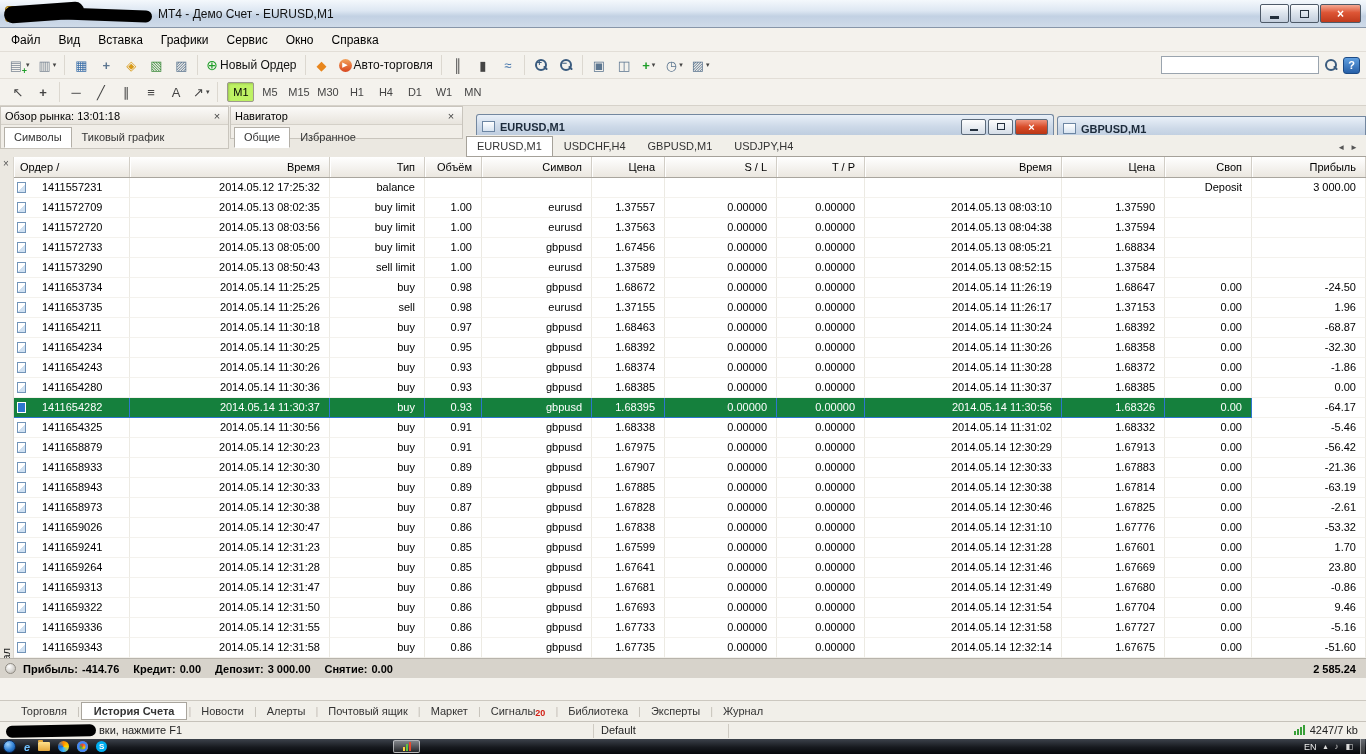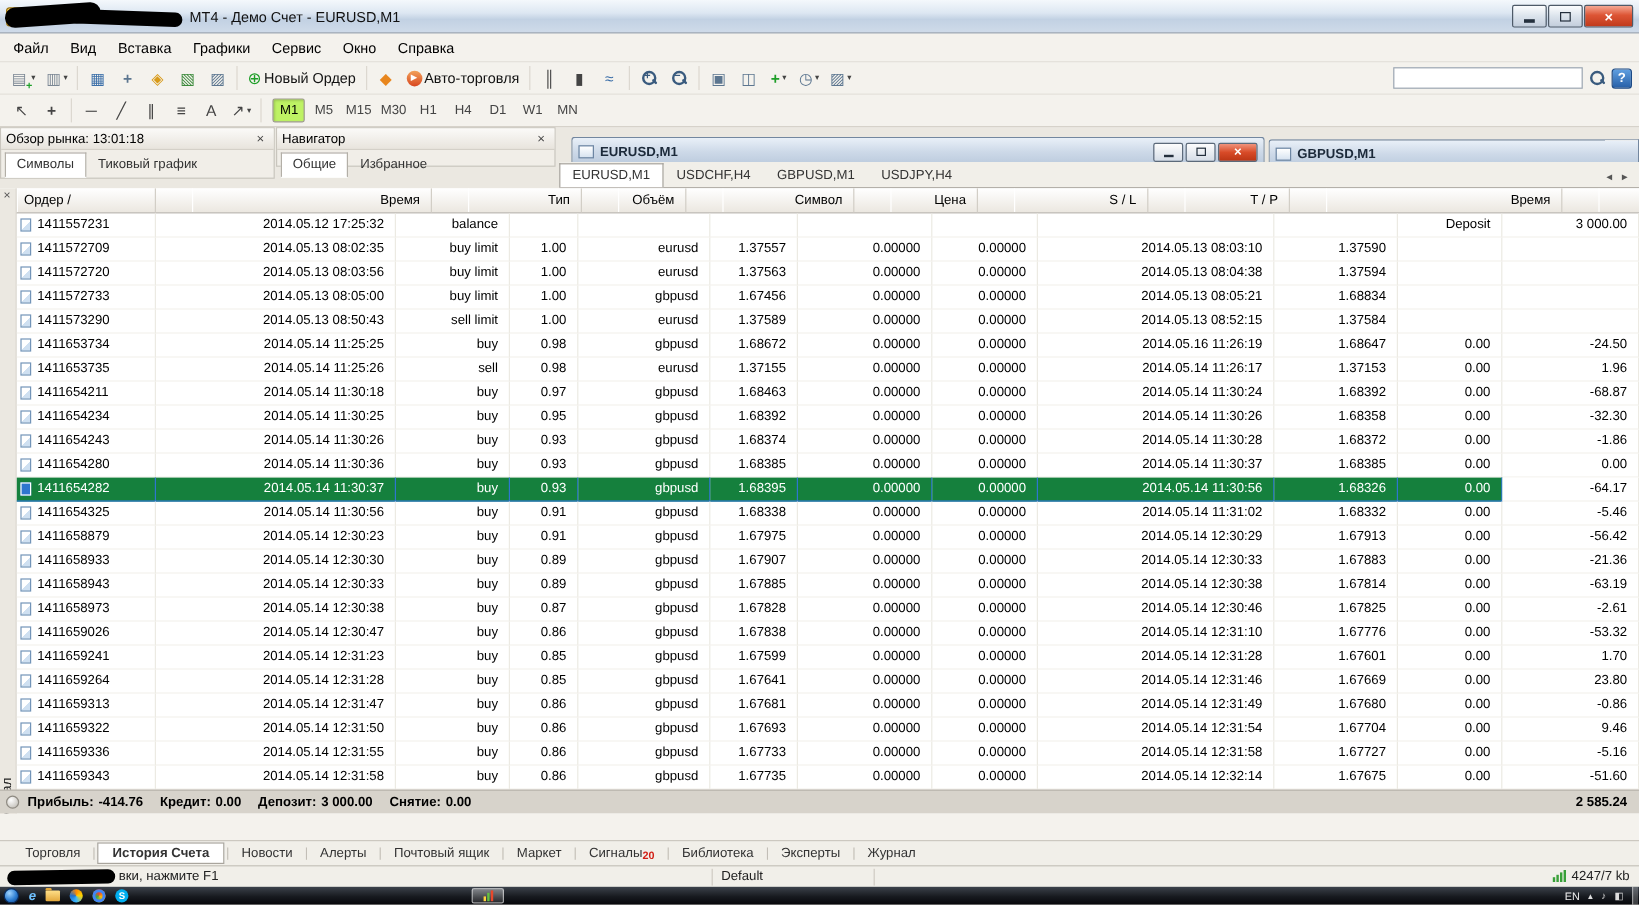--- a/index.html
+++ b/index.html
@@ -91,28 +91,28 @@
   .ct-arrows{margin-left:auto;display:flex;gap:5px;padding:0 8px 4px;font-size:8px;color:#555;}
 
   
   .terminal{position:absolute;left:0;top:157px;width:1366px;height:564px;background:#fff;z-index:3;}
   .gutter{position:absolute;left:0;top:0;width:14px;height:564px;background:#ebe8e1;border-right:1px solid #d9d5cd;}
   .gutter .gx{position:absolute;left:3px;top:1px;font-size:10px;color:#555;}
   .vlabel{position:absolute;left:0;bottom:22px;width:14px;writing-mode:vertical-rl;transform:rotate(180deg);
     font-size:11px;color:#222;text-align:left;}
   .htable{position:absolute;left:14px;top:0;width:1352px;}
   .thead,.trow{display:grid;grid-template-columns:116px 200px 95px 57px 110px 73px 112px 88px 197px 103px 87px 114px;}
-  .thead{height:21px;background:linear-gradient(#ffffff,#ebe7e0);border-bottom:1px solid #a9a59d;gap:30px;}
+  .thead{height:21px;background:linear-gradient(#ffffff,#ebe7e0);border-bottom:1px solid #a9a59d;}
   .hcell{font-size:11px;line-height:20px;padding-right:9px;text-align:right;border-right:1px solid #d2cec6;
     box-shadow:inset 1px 0 0 #fff;white-space:nowrap;overflow:hidden;}
   .hcell.c0{text-align:left;padding-left:6px;}
   .trow{height:20px;background:#fff;}
   .tcell{font-size:11px;line-height:19px;padding-right:9px;text-align:right;border-right:1px solid #eceae3;
     border-bottom:1px solid #f4f2ed;white-space:nowrap;overflow:hidden;}
-  .tcell.c0{text-align:left;padding-left:3px;padding-right:2px;display:flex;align-items:center;gap:5px;}
+  .tcell.c0{text-align:left;padding-left:3px;padding-right:2px;display:flex;align-items:center;gap:16px;}
   .doc{width:9px;height:11px;border:1px solid #7294b8;background:linear-gradient(135deg,#fff 55%,#cfe0f1 56%);flex:0 0 auto;}
   .trow.sel .tcell{background:#15803d;color:#fff;border-right-color:#2e76cf;border-bottom-color:#2e76cf;}
   .trow.sel .tcell.c11{background:#fff;color:#000;border-right-color:#eceae3;border-bottom-color:#f4f2ed;}
   .trow.sel .doc{border-color:#fff;background:#2e76cf;}
   .summary{position:absolute;left:0;top:501px;width:1366px;height:20px;background:#d7d3cb;border-top:1px solid #b8b4ac;
     display:flex;align-items:center;font-weight:bold;font-size:11px;padding-left:5px;}
   .sum-ic{width:11px;height:11px;border-radius:50%;border:1px solid #8f8b83;flex:0 0 auto;
     background:radial-gradient(circle at 35% 30%,#fefefe,#b9b5ad);margin-right:7px;}
   .sum-part{margin-right:14px;white-space:nowrap;}
   .sum-part .v{margin-left:4px;}
@@ -492,21 +492,21 @@
               <span class="doc"></span>
               <span>1411653734</span>
             </div>
             <div class="tcell c1">2014.05.14 11:25:25</div>
             <div class="tcell c2">buy</div>
             <div class="tcell c3">0.98</div>
             <div class="tcell c4">gbpusd</div>
             <div class="tcell c5">1.68672</div>
             <div class="tcell c6">0.00000</div>
             <div class="tcell c7">0.00000</div>
-            <div class="tcell c8">2014.05.16 11:26:19</div>
+            <div class="tcell c8">2014.05.14 11:26:19</div>
             <div class="tcell c9">1.68647</div>
             <div class="tcell c10">0.00</div>
             <div class="tcell c11">-24.50</div>
           </div>
           <div class="trow">
             <div class="tcell c0">
               <span class="doc"></span>
               <span>1411653735</span>
             </div>
             <div class="tcell c1">2014.05.14 11:25:26</div>

